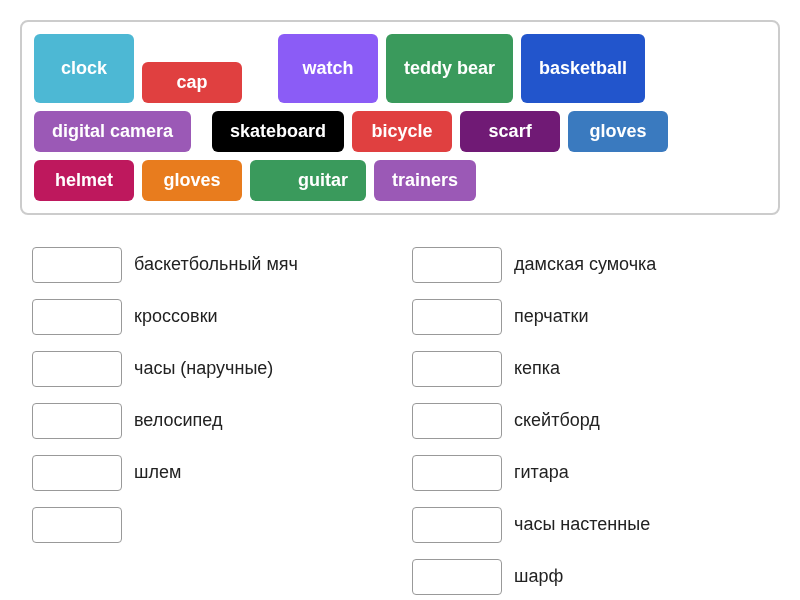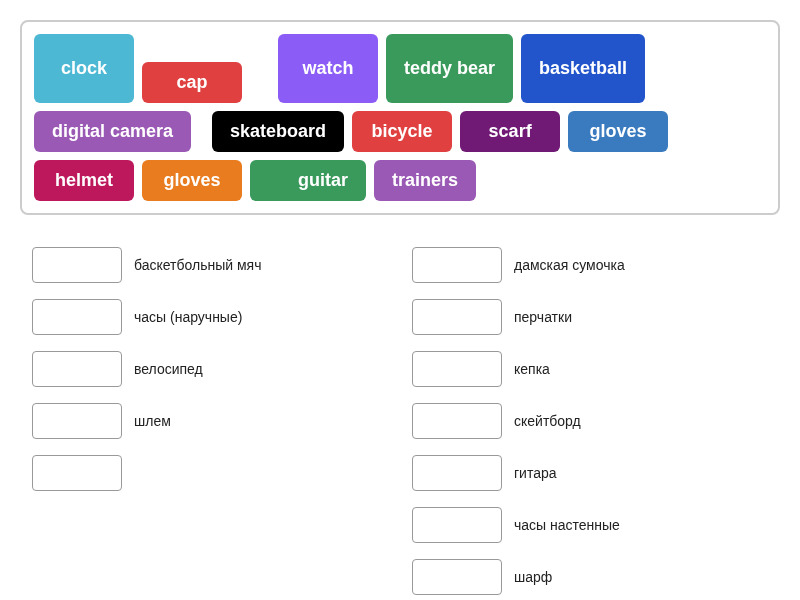--- a/index.html
+++ b/index.html
@@ -59,21 +59,21 @@
       width: 90px;
       height: 36px;
       border: 1.5px solid #999;
       border-radius: 4px;
       margin-right: 12px;
       flex-shrink: 0;
       background: #fff;
     }
 
     .match-label {
-      font-size: 14px;
+      font-size: 18px;
       color: #222;
       line-height: 1.3;
     }
   </style>
 </head>
 <body>
 
 <div class="word-bank">
     <div class="word-tag" style="background: rgb(77, 184, 212);">clock</div>
     <div class="word-tag" style="background: rgb(224, 64, 64); margin-top: 28px;">cap</div>
@@ -89,20 +89,24 @@
     <div class="word-tag" style="background: rgb(232, 124, 30);">gloves</div>
     <div class="word-tag" style="background: rgb(58, 154, 92); padding-left: 48px;">guitar</div>
     <div class="word-tag" style="background: rgb(155, 89, 182);">trainers</div>
   </div>
 
 <div class="match-area">
   <div class="match-column" id="left-col">
       <div class="match-row">
         <div class="match-box"></div>
         <span class="match-label">баскетбольный мяч</span>
+      </div>
+      <div class="match-row">
+        <div class="match-box"></div>
+        <span class="match-label">кроссовки</span>
       </div>
       <div class="match-row">
         <div class="match-box"></div>
         <span class="match-label">часы (наручные)</span>
       </div>
       <div class="match-row">
         <div class="match-box"></div>
         <span class="match-label">велосипед</span>
       </div>
       <div class="match-row">

